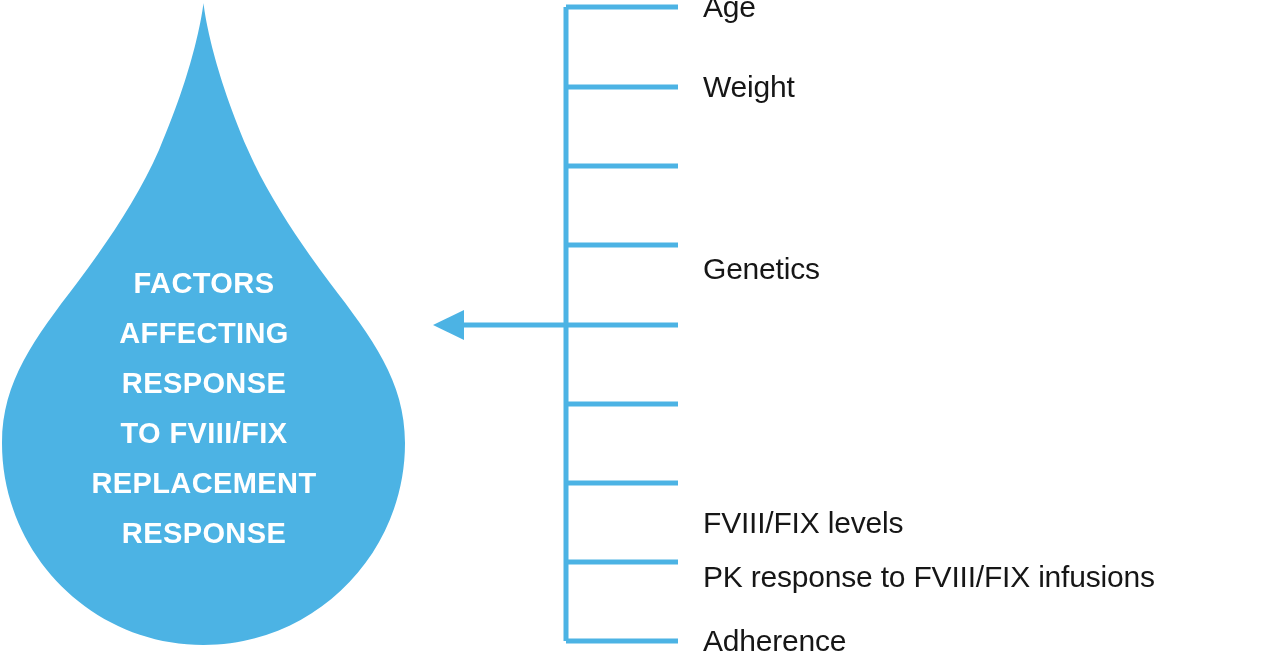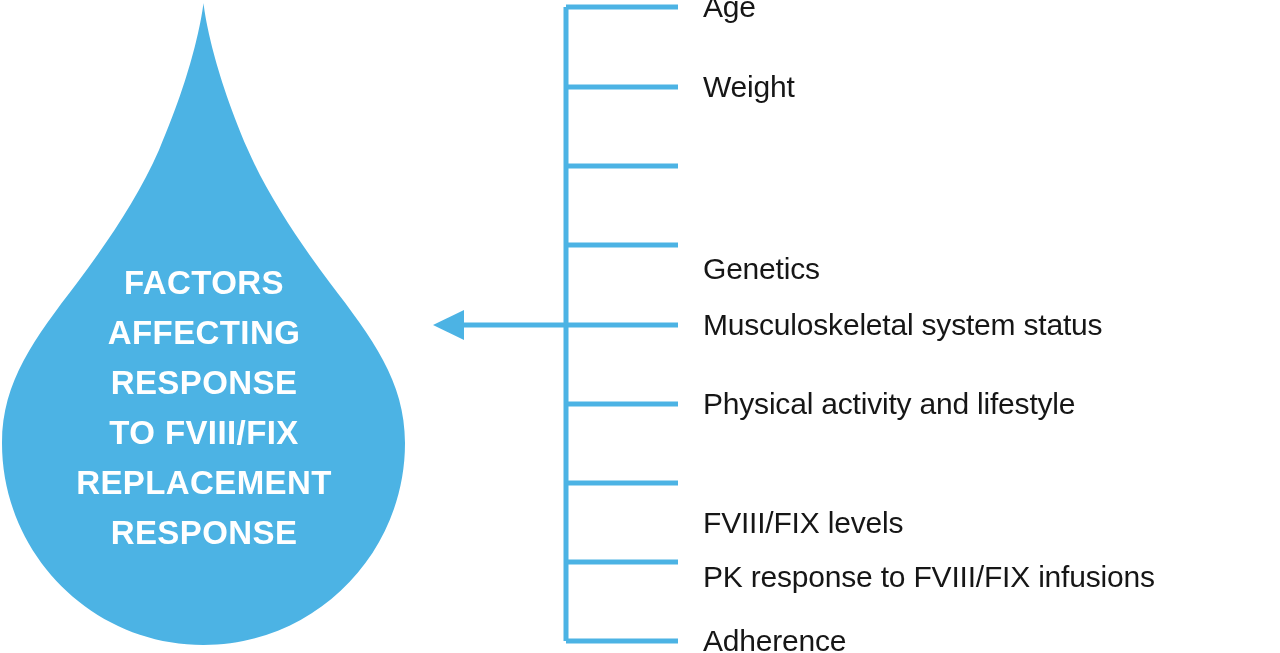--- a/index.html
+++ b/index.html
@@ -33,21 +33,21 @@
   }
   #droplet-text {
     position: absolute;
     left: 18px;
     top: 258px;
     width: 372px;
     text-align: center;
     color: #ffffff;
     font-family: "Liberation Sans", sans-serif;
     font-weight: bold;
-    font-size: 33px;
+    font-size: 29px;
     line-height: 50px;
     letter-spacing: 0.4px;
     user-select: none;
   }
   #droplet-text .dline {
     display: block;
     white-space: nowrap;
   }
 
   
@@ -122,20 +122,18 @@
 
     <line x1="146" y1="325" x2="43" y2="325" stroke="#4cb3e4" stroke-width="5"></line>
 
     <polygon points="13,325 44,310 44,340" fill="#4cb3e4"></polygon>
   </svg>
 
   <div id="factor-labels">
     <div class="factor-label" style="top:-8px;">Age</div>
     <div class="factor-label" style="top:72px;">Weight</div>
     <div class="factor-label" style="top:230px;margin-top:24px;">Genetics</div>
-    <div class="factor-label" style="top:310px;">Musculoskeletal system status</div>
-    <div class="factor-label" style="top:389px;">Physical activity and lifestyle</div>
     <div class="factor-label" style="top:468px;margin-top:40px;">FVIII/FIX levels</div>
     <div class="factor-label" style="top:547px;margin-top:15px;">PK response to FVIII/FIX infusions</div>
     <div class="factor-label" style="top:626px;">Adherence</div>
   </div>
 
 </div>
 
 </body></html>

